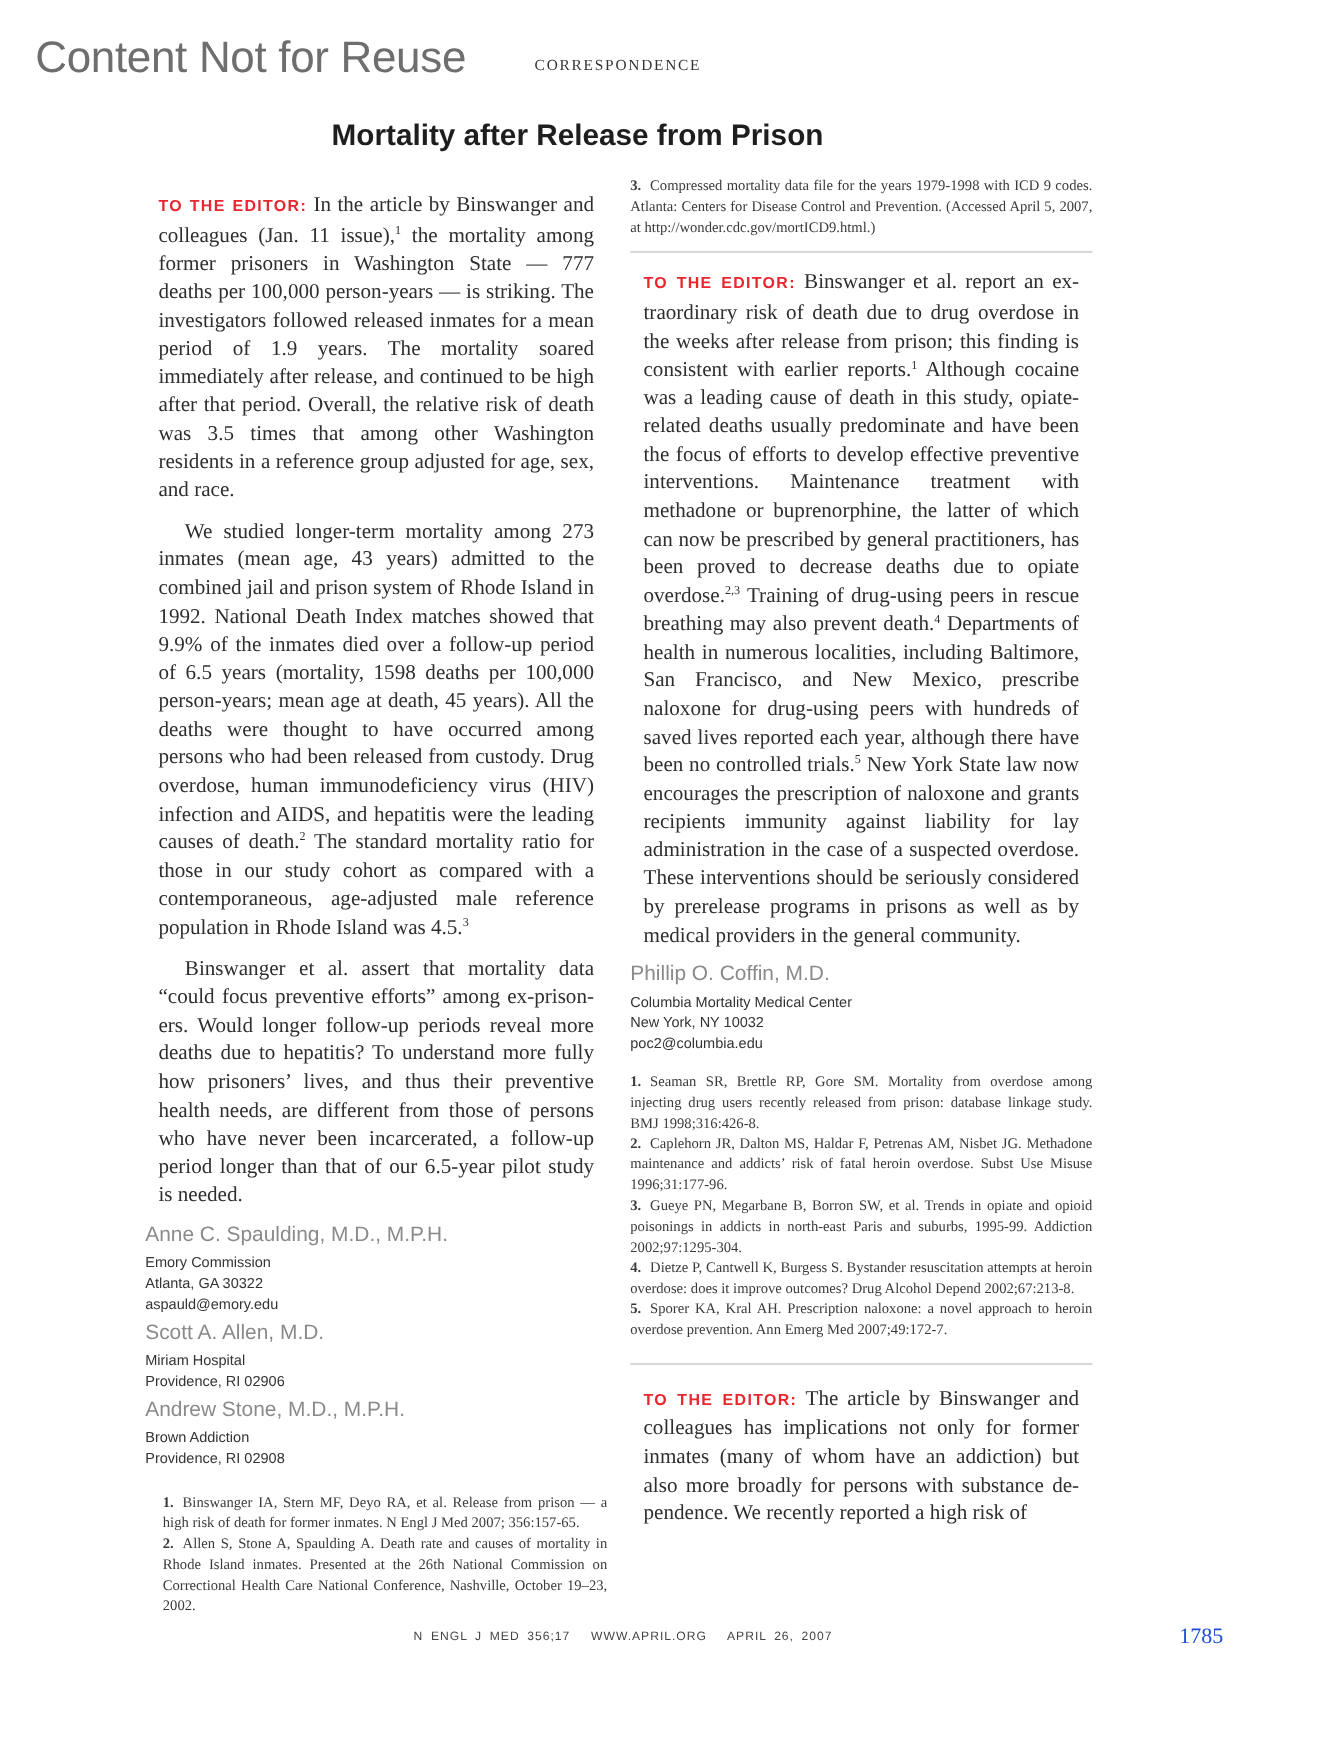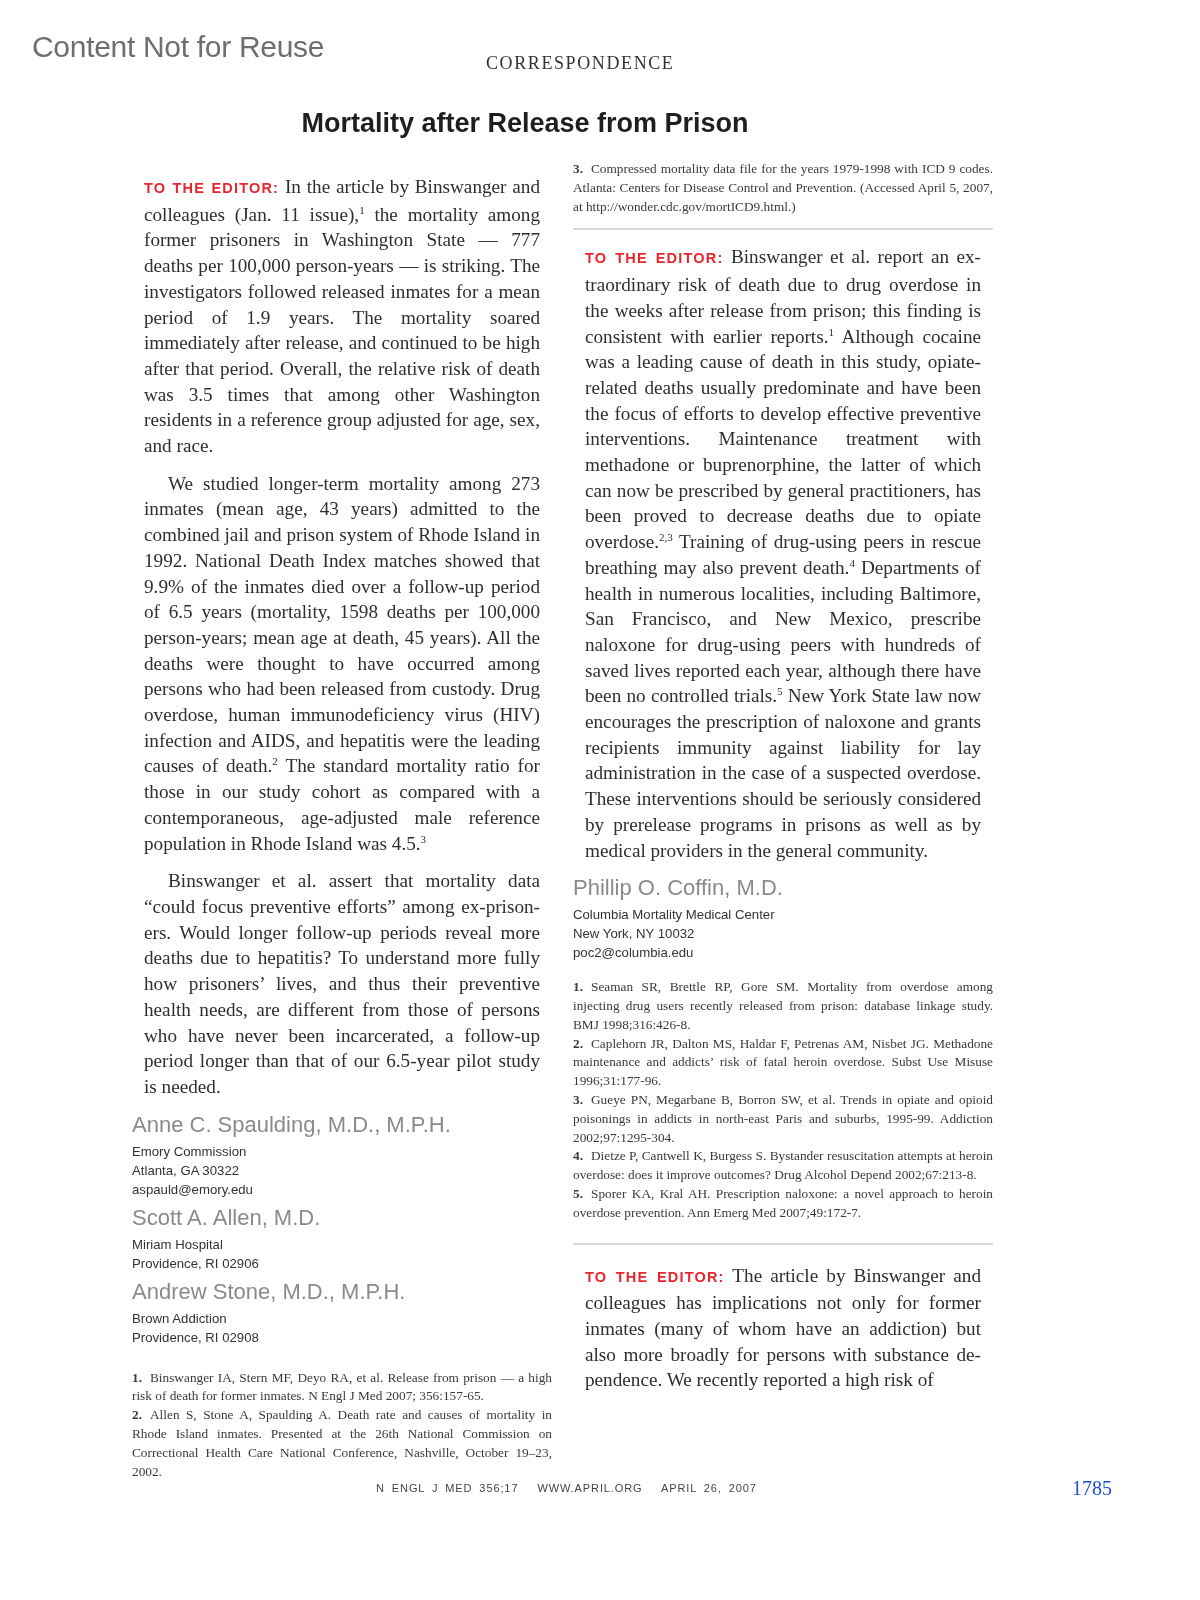--- a/index.html
+++ b/index.html
@@ -4,26 +4,26 @@
   <style>
     html, body { margin: 0; padding: 0; background: #ffffff; }
     body {
       width: 1200px; height: 1600px; position: relative; overflow: hidden;
       font-family: "DejaVu Serif", "Liberation Serif", serif;
       color: #2b2b2b;
     }
     .watermark {
       position: absolute; left: 32px; top: 30px;
       font-family: "Liberation Sans", sans-serif;
-      font-size: 30px; color: #6e6e6e; letter-spacing: -0.3px;
+      font-size: 40px; color: #6e6e6e; letter-spacing: -0.3px;
     }
     .section-label {
       position: absolute; left: 486px; top: 53px;
       font-family: "Liberation Serif", serif;
-      font-size: 18px; letter-spacing: 1.6px; color: #333;
+      font-size: 14px; letter-spacing: 1.6px; color: #333;
     }
     .title {
       position: absolute; left: 0; width: 960px; top: 108px; text-align: center;
       font-family: "Liberation Sans", sans-serif;
       font-size: 27px; font-weight: bold; color: #1e1e1e;
       padding-left: 90px; box-sizing: border-box;
     }
     .col {
       position: absolute; top: 162px; width: 420px;
       font-family: "Liberation Serif", serif;
@@ -34,21 +34,21 @@
       font-size: 19.2px; line-height: 25.7px; text-align: justify; margin: 12px;
       hyphens: manual; color: #2e2e2e;
     }
     .body-text.indent { text-indent: 24px; }
     .editor-label {
       font-family: "Liberation Sans", sans-serif; font-weight: bold;
       color: #e8262e; font-size: 14.5px; letter-spacing: 1.2px;
     }
     sup { font-size: 11px; line-height: 0; vertical-align: 7px; }
     .author-name {
-      font-family: "Liberation Sans", sans-serif; font-size: 22px; color: #8a8a8a;
+      font-family: "Liberation Sans", sans-serif; font-size: 19px; color: #8a8a8a;
       margin-top: 6px; margin-bottom: 4px;
     }
     .affil {
       font-family: "Liberation Sans", sans-serif; font-size: 13.2px; line-height: 19px; color: #333;
     }
     .refs { margin-top: 14px; }
     .ref {
       font-size: 13.3px; line-height: 18.8px; text-align: justify; color: #3a3a3a; margin: 0;
     }
     .ref .num { font-weight: bold; margin-right: 8px; }
@@ -86,21 +86,21 @@
     <div class="author-name">Scott A. Allen, M.D.</div>
     <div class="affil">Miriam Hospital</div>
     <div class="affil">Providence, RI 02906</div>
   </div>
   <div class="author-block">
     <div class="author-name">Andrew Stone, M.D., M.P.H.</div>
     <div class="affil">Brown Addiction</div>
     <div class="affil">Providence, RI 02908</div>
   </div>
 
-  <div class="refs" style="margin-top:22px;">
+  <div class="refs" style="margin-top:22px;margin-left:16px;">
     <p class="ref"><span class="num">1.</span><span>Binswanger IA, Stern MF, Deyo RA, et al. Release from prison — a high risk of death for former inmates. N Engl J Med 2007; 356:157-65.</span></p>
     <p class="ref"><span class="num">2.</span><span>Allen S, Stone A, Spaulding A. Death rate and causes of mortality in Rhode Island inmates. Presented at the 26th Nation­al Commission on Correctional Health Care National Confer­ence, Nashville, October 19–23, 2002.</span></p>
   </div>
 </div>
 
 <div class="col col-right" style="top:160px;">
   <p class="ref"><span class="num">3.</span><span>Compressed mortality data file for the years 1979-1998 with ICD 9 codes. Atlanta: Centers for Disease Control and Prevention. (Accessed April 5, 2007, at http://wonder.cdc.gov/mortICD9.html.)</span></p>
 
   <div class="rule"></div>
 

